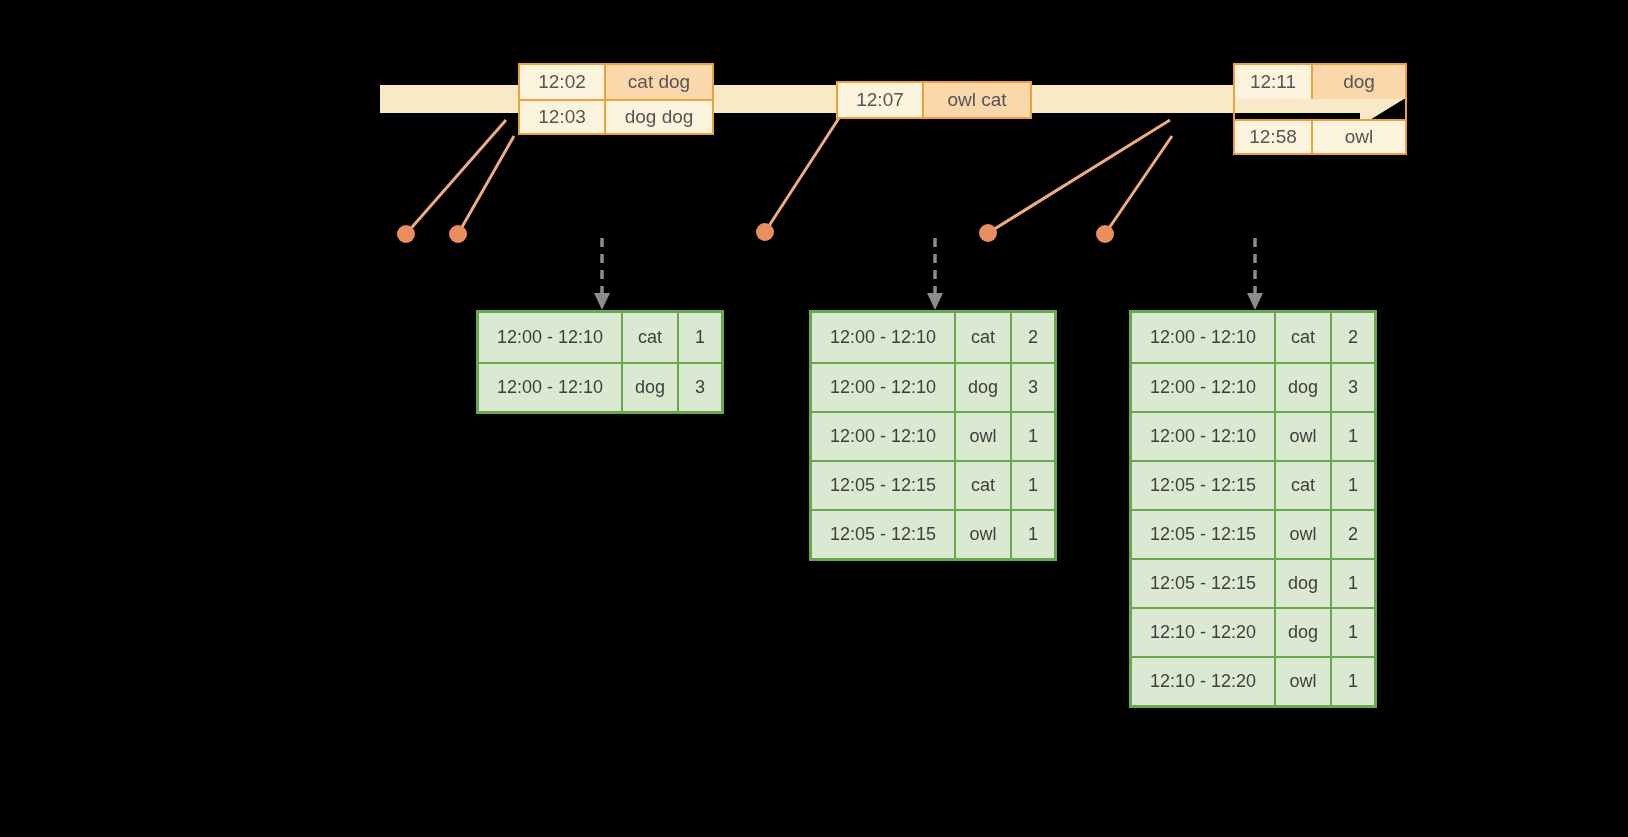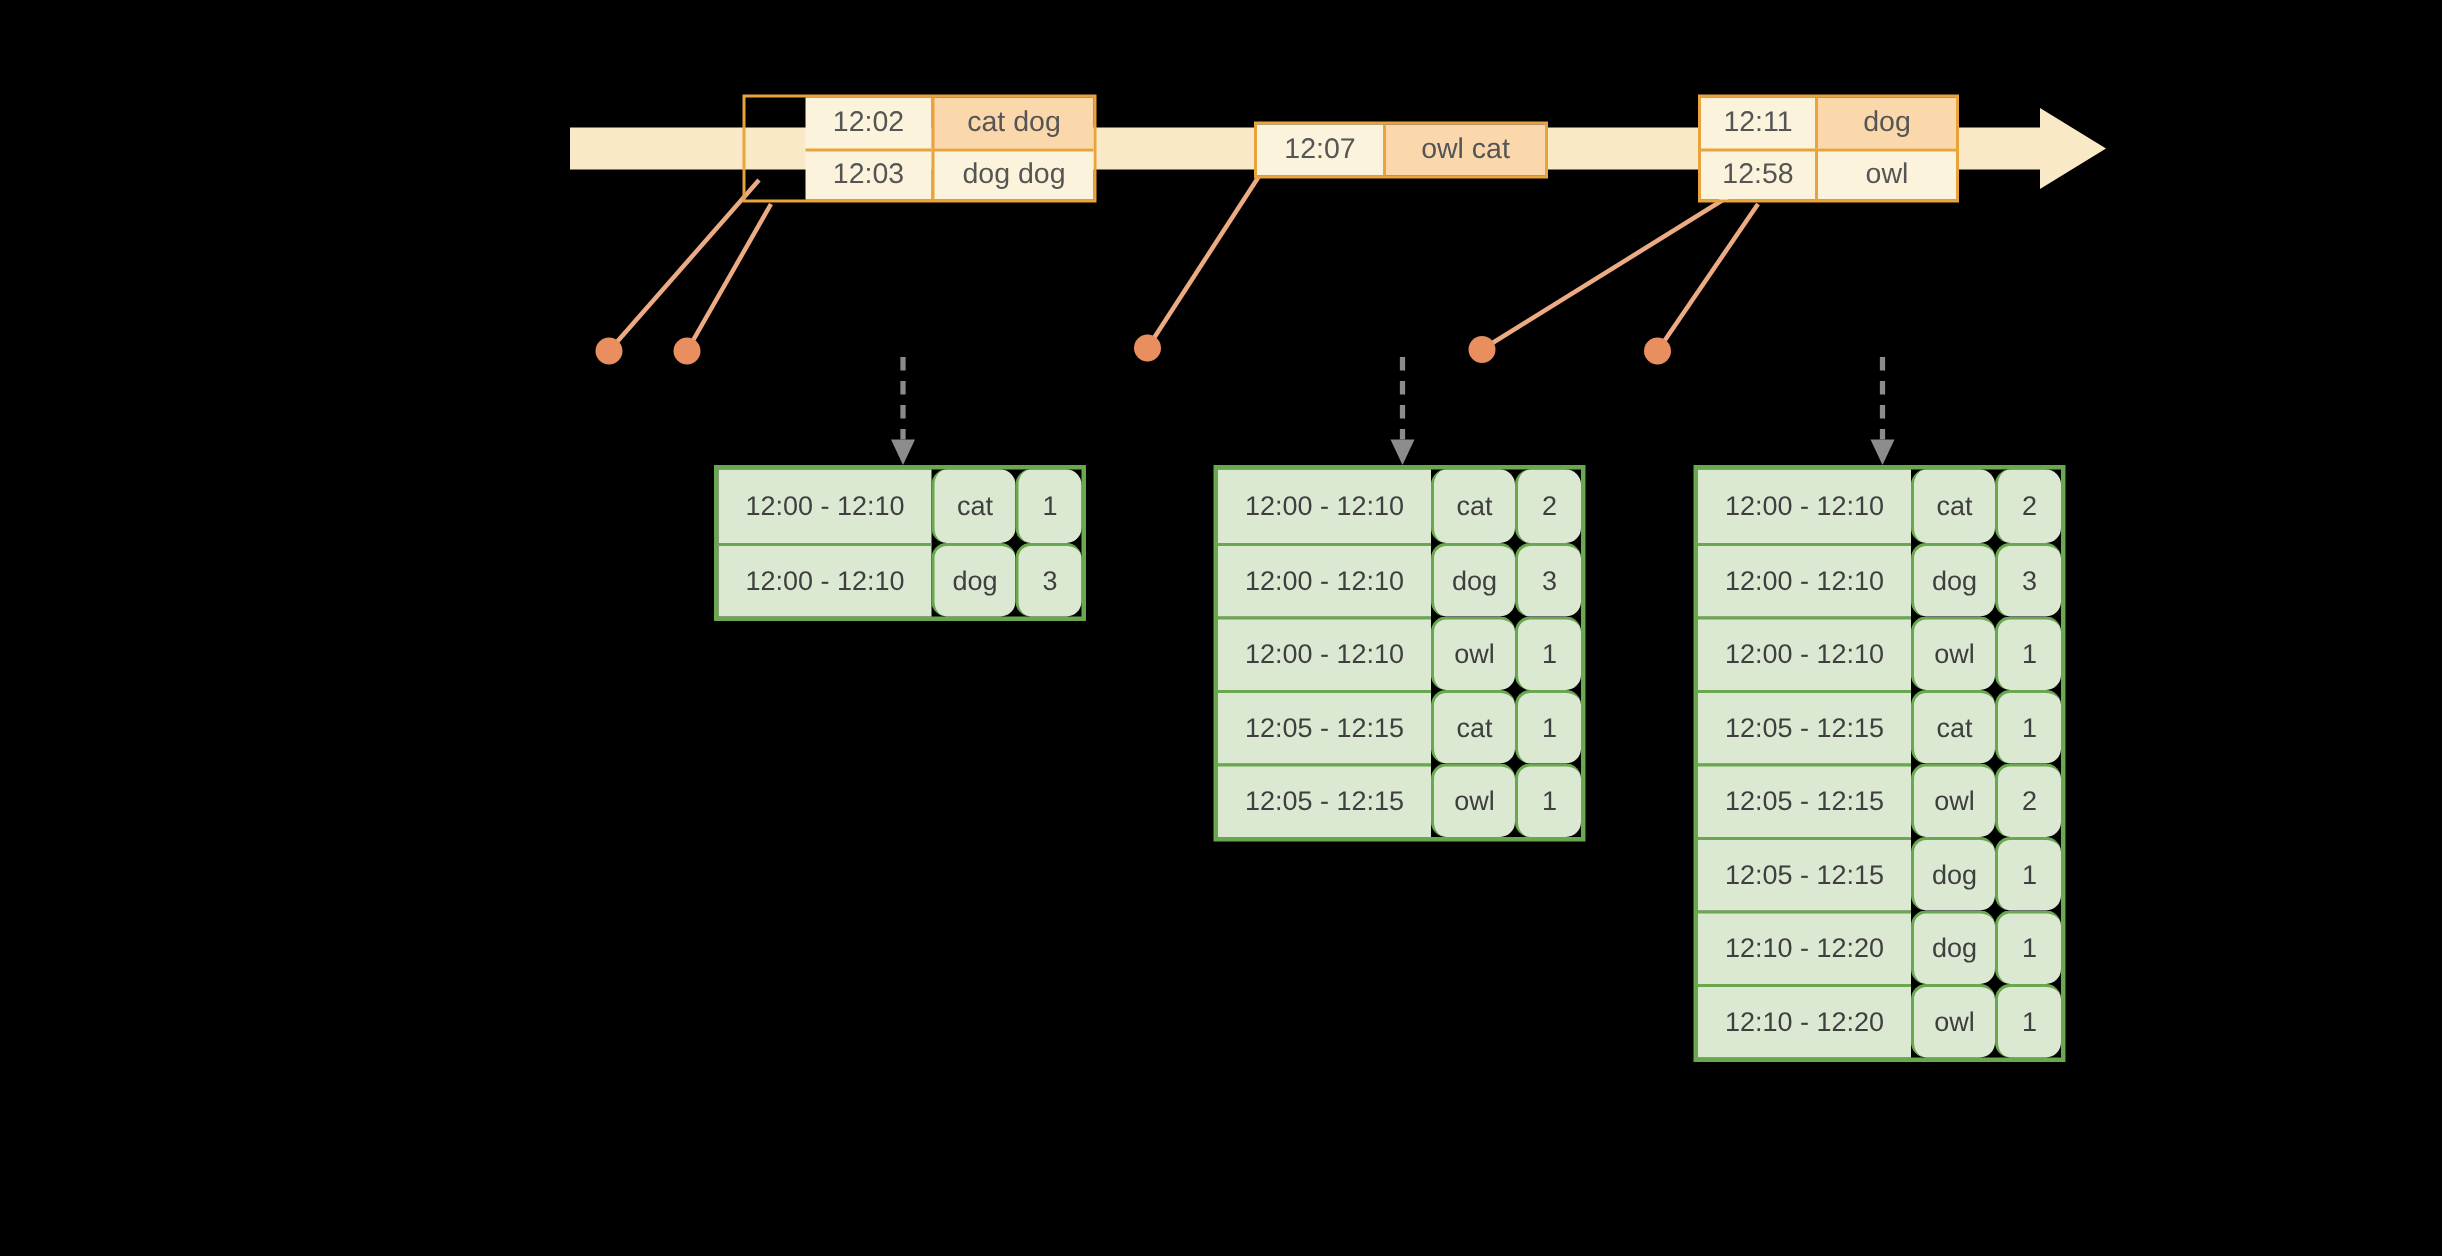--- a/index.html
+++ b/index.html
@@ -29,21 +29,21 @@
 
   
   .rtable { position:absolute; border:3px solid var(--result_border); display:flex; flex-direction:column; }
   .rrow { display:flex; }
   .rrow + .rrow .rcell { border-top:2px solid var(--result_border); }
   .rcell {
     height:49px; background:var(--result_fill);
     display:flex; align-items:center; justify-content:center;
     font-size:18px; color:var(--result_text); white-space:nowrap;
   }
-  .rcell + .rcell { border-left:2px solid var(--result_border);border-radius:10px; }
+  .rcell + .rcell { border-left:2px solid var(--result_border); }
   .rtable .c-window { width:142px; }
   .rtable .c-word { width:56px; }
   .rtable .c-count { width:44px; }
 </style>
 </head>
 <body>
 
 <div class="canvas">
 
   <svg class="overlay" width="1628" height="837" viewBox="0 0 1628 837">
@@ -71,39 +71,39 @@
       <line x1="935" y1="238" x2="935" y2="293" stroke-dasharray="9 7"></line>
       <line x1="1255" y1="238" x2="1255" y2="293" stroke-dasharray="9 7"></line>
     </g>
     <g style="fill:var(--trigger)">
       <polygon points="594,293 610,293 602,310"></polygon>
       <polygon points="927,293 943,293 935,310"></polygon>
       <polygon points="1247,293 1263,293 1255,310"></polygon>
     </g>
   </svg>
 
-  <div class="etable et1" style="left:495px; top:63px;padding-left:40px;">
+  <div class="etable et1" style="left:518px; top:63px;">
     <div class="erow">
       <div class="ecell c-time fill-cream">12:02</div>
       <div class="ecell c-words fill-peach">cat dog</div>
     </div>
     <div class="erow">
       <div class="ecell c-time fill-cream">12:03</div>
       <div class="ecell c-words fill-cream">dog dog</div>
     </div>
   </div>
 
   <div class="etable et2" style="left:836px; top:81px;align-items:center;">
     <div class="erow">
       <div class="ecell c-time fill-cream">12:07</div>
       <div class="ecell c-words fill-peach">owl cat</div>
     </div>
   </div>
 
-  <div class="etable et3" style="left:1132px; top:63px;">
+  <div class="etable et3" style="left:1233px; top:63px;gap:20px;">
     <div class="erow">
       <div class="ecell c-time fill-cream">12:11</div>
       <div class="ecell c-words fill-peach">dog</div>
     </div>
     <div class="erow">
       <div class="ecell c-time fill-cream">12:58</div>
       <div class="ecell c-words fill-cream">owl</div>
     </div>
   </div>
 

